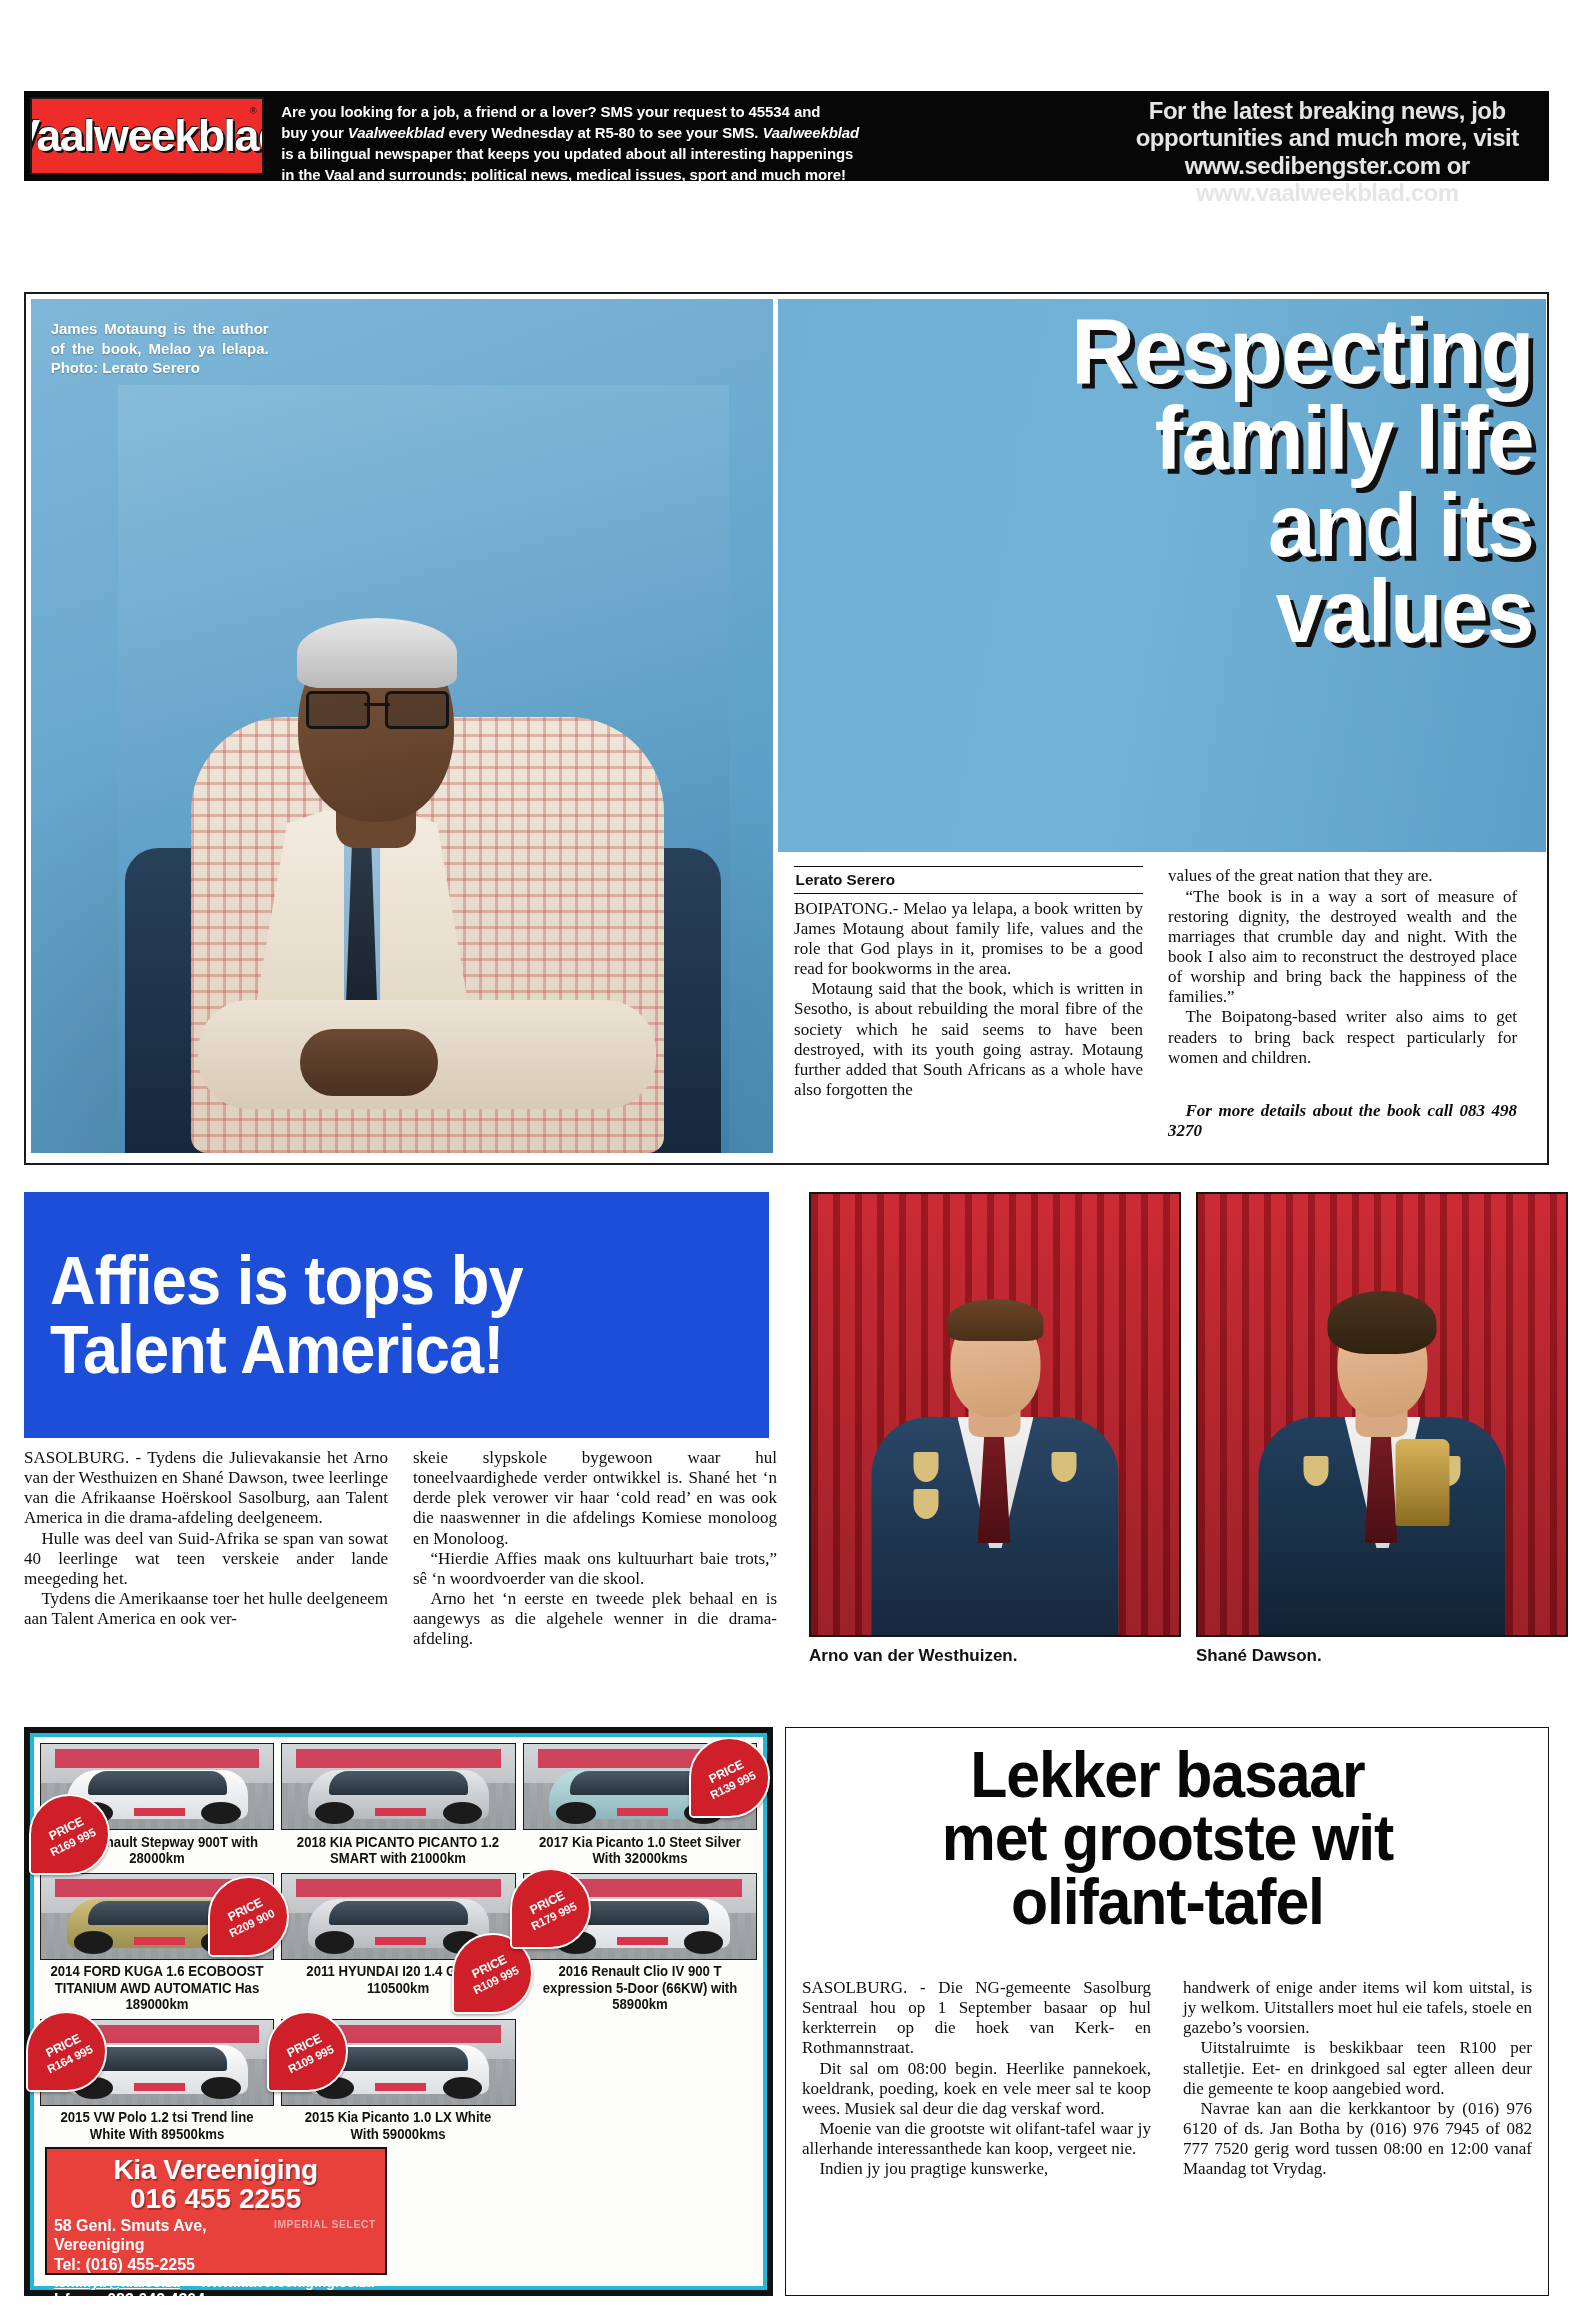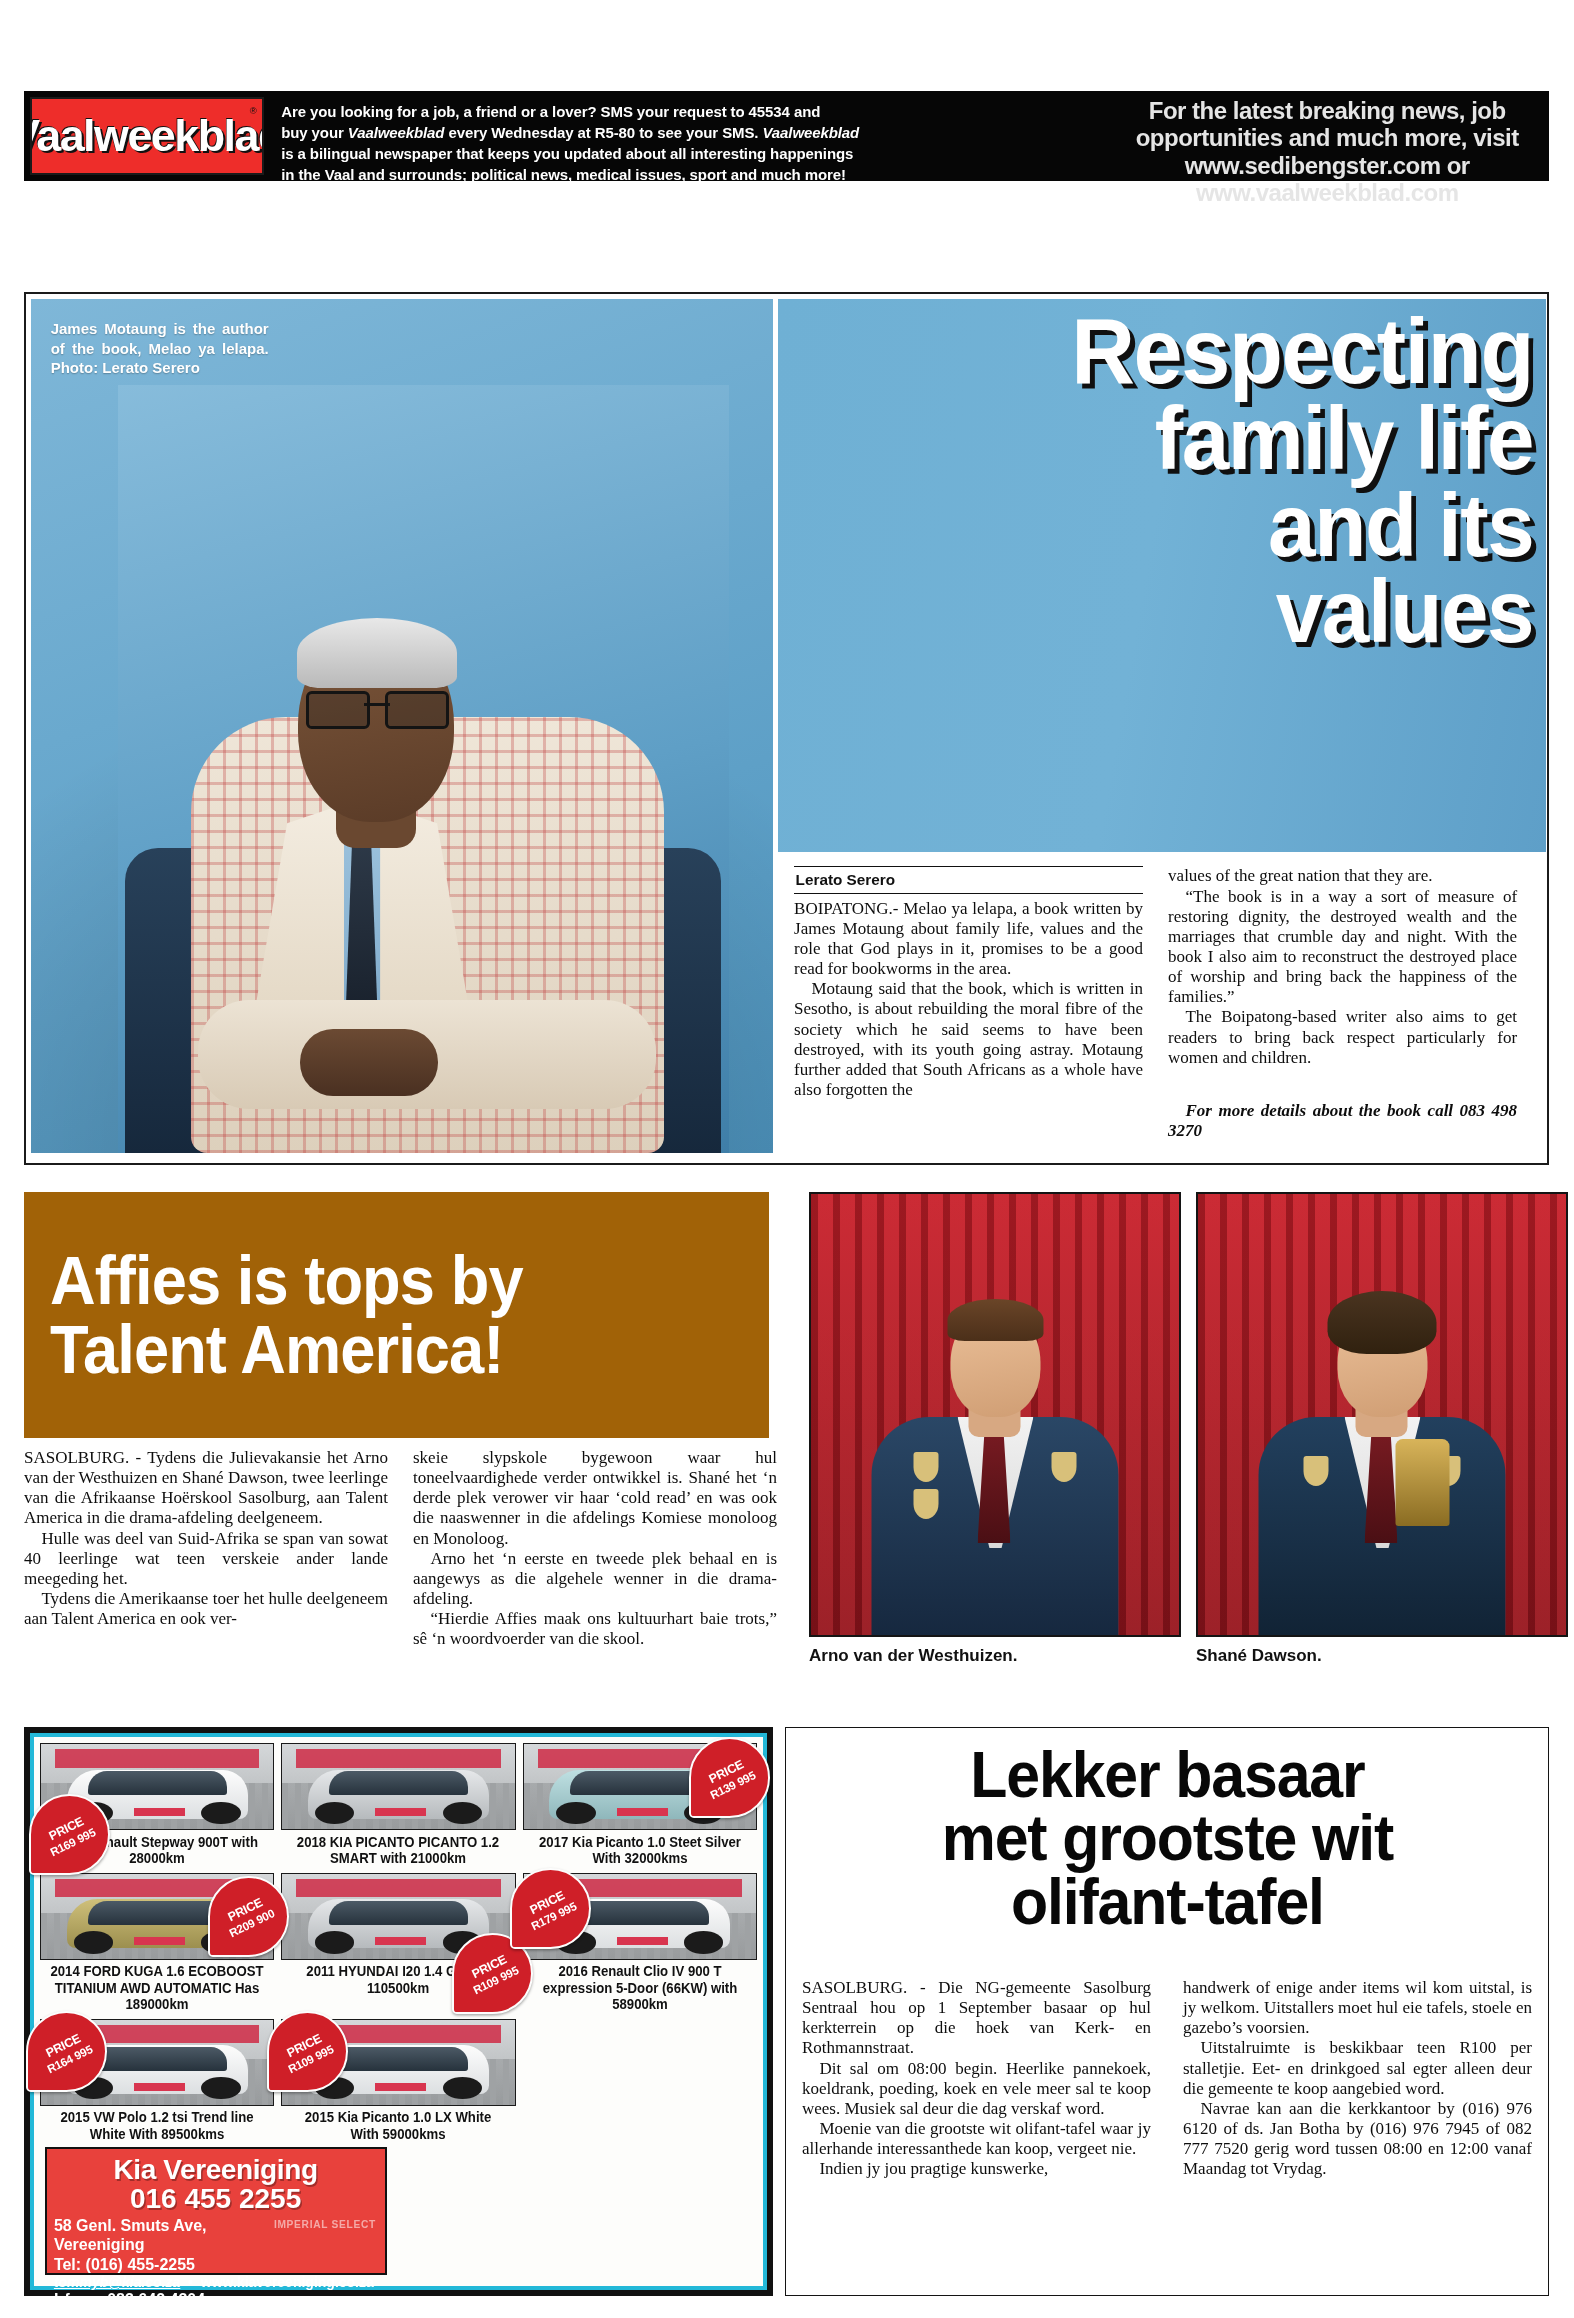--- a/index.html
+++ b/index.html
@@ -175,21 +175,21 @@
   }
   .body-p + .body-p{text-indent:17.4px;}
   .body-p.bi{font-weight:bold;font-style:italic;text-indent:17.4px;margin-top:33px;}
 
   
   .affies{
     position:absolute;left:24px;top:1192px;width:1525px;height:509px;
   }
   .affies-headbox{
     position:absolute;left:0;top:0;width:745px;height:246px;
-    background:#a16207;display:flex;flex-direction:column;
+    background:#1d4ed8;display:flex;flex-direction:column;
     justify-content:center;padding:0 0 0 26px;box-sizing:border-box;
   }
   .affies-headbox .ah{
     color:#ffffff;font-weight:bold;font-size:68px;line-height:1.02;
     letter-spacing:-1px;transform:scaleX(0.93);transform-origin:left center;
     white-space:nowrap;
   }
   .affies-cols{
     position:absolute;left:0;top:256px;width:763px;display:flex;gap:25px;
   }
@@ -415,22 +415,22 @@
     </div>
 
     <div class="affies-cols">
       <div class="acol">
         <p class="body-p">SASOLBURG. - Tydens die Julievakansie het Arno van der Westhuizen en Shané Dawson, twee leerlinge van die Afrikaanse Hoërskool Sasolburg, aan Talent America in die drama-afdeling deelgeneem.</p>
         <p class="body-p">Hulle was deel van Suid-Afrika se span van sowat 40 leerlinge wat teen verskeie ander lande meegeding het.</p>
         <p class="body-p">Tydens die Amerikaanse toer het hulle deelgeneem aan Talent America en ook ver-</p>
       </div>
       <div class="acol">
         <p class="body-p">skeie slypskole bygewoon waar hul toneelvaardighede verder ontwikkel is. Shané het ‘n derde plek verower vir haar ‘cold read’ en was ook die naaswenner in die afdelings Komiese monoloog en Monoloog.</p>
+        <p class="body-p">“Hierdie Affies maak ons kultuurhart baie trots,” sê ‘n woordvoerder van die skool.</p>
         <p class="body-p">Arno het ‘n eerste en tweede plek behaal en is aangewys as die algehele wenner in die drama-afdeling.</p>
-        <p class="body-p">“Hierdie Affies maak ons kultuurhart baie trots,” sê ‘n woordvoerder van die skool.</p>
       </div>
     </div>
 
     <div class="affies-photo ap1">
       <div class="curtain"></div>
       <div class="stud boy">
         <div class="blazer"></div>
         <div class="shirtv"></div>
         <div class="tie"></div>
         <div class="badge" style="left:42px;bottom:153px;"></div>

